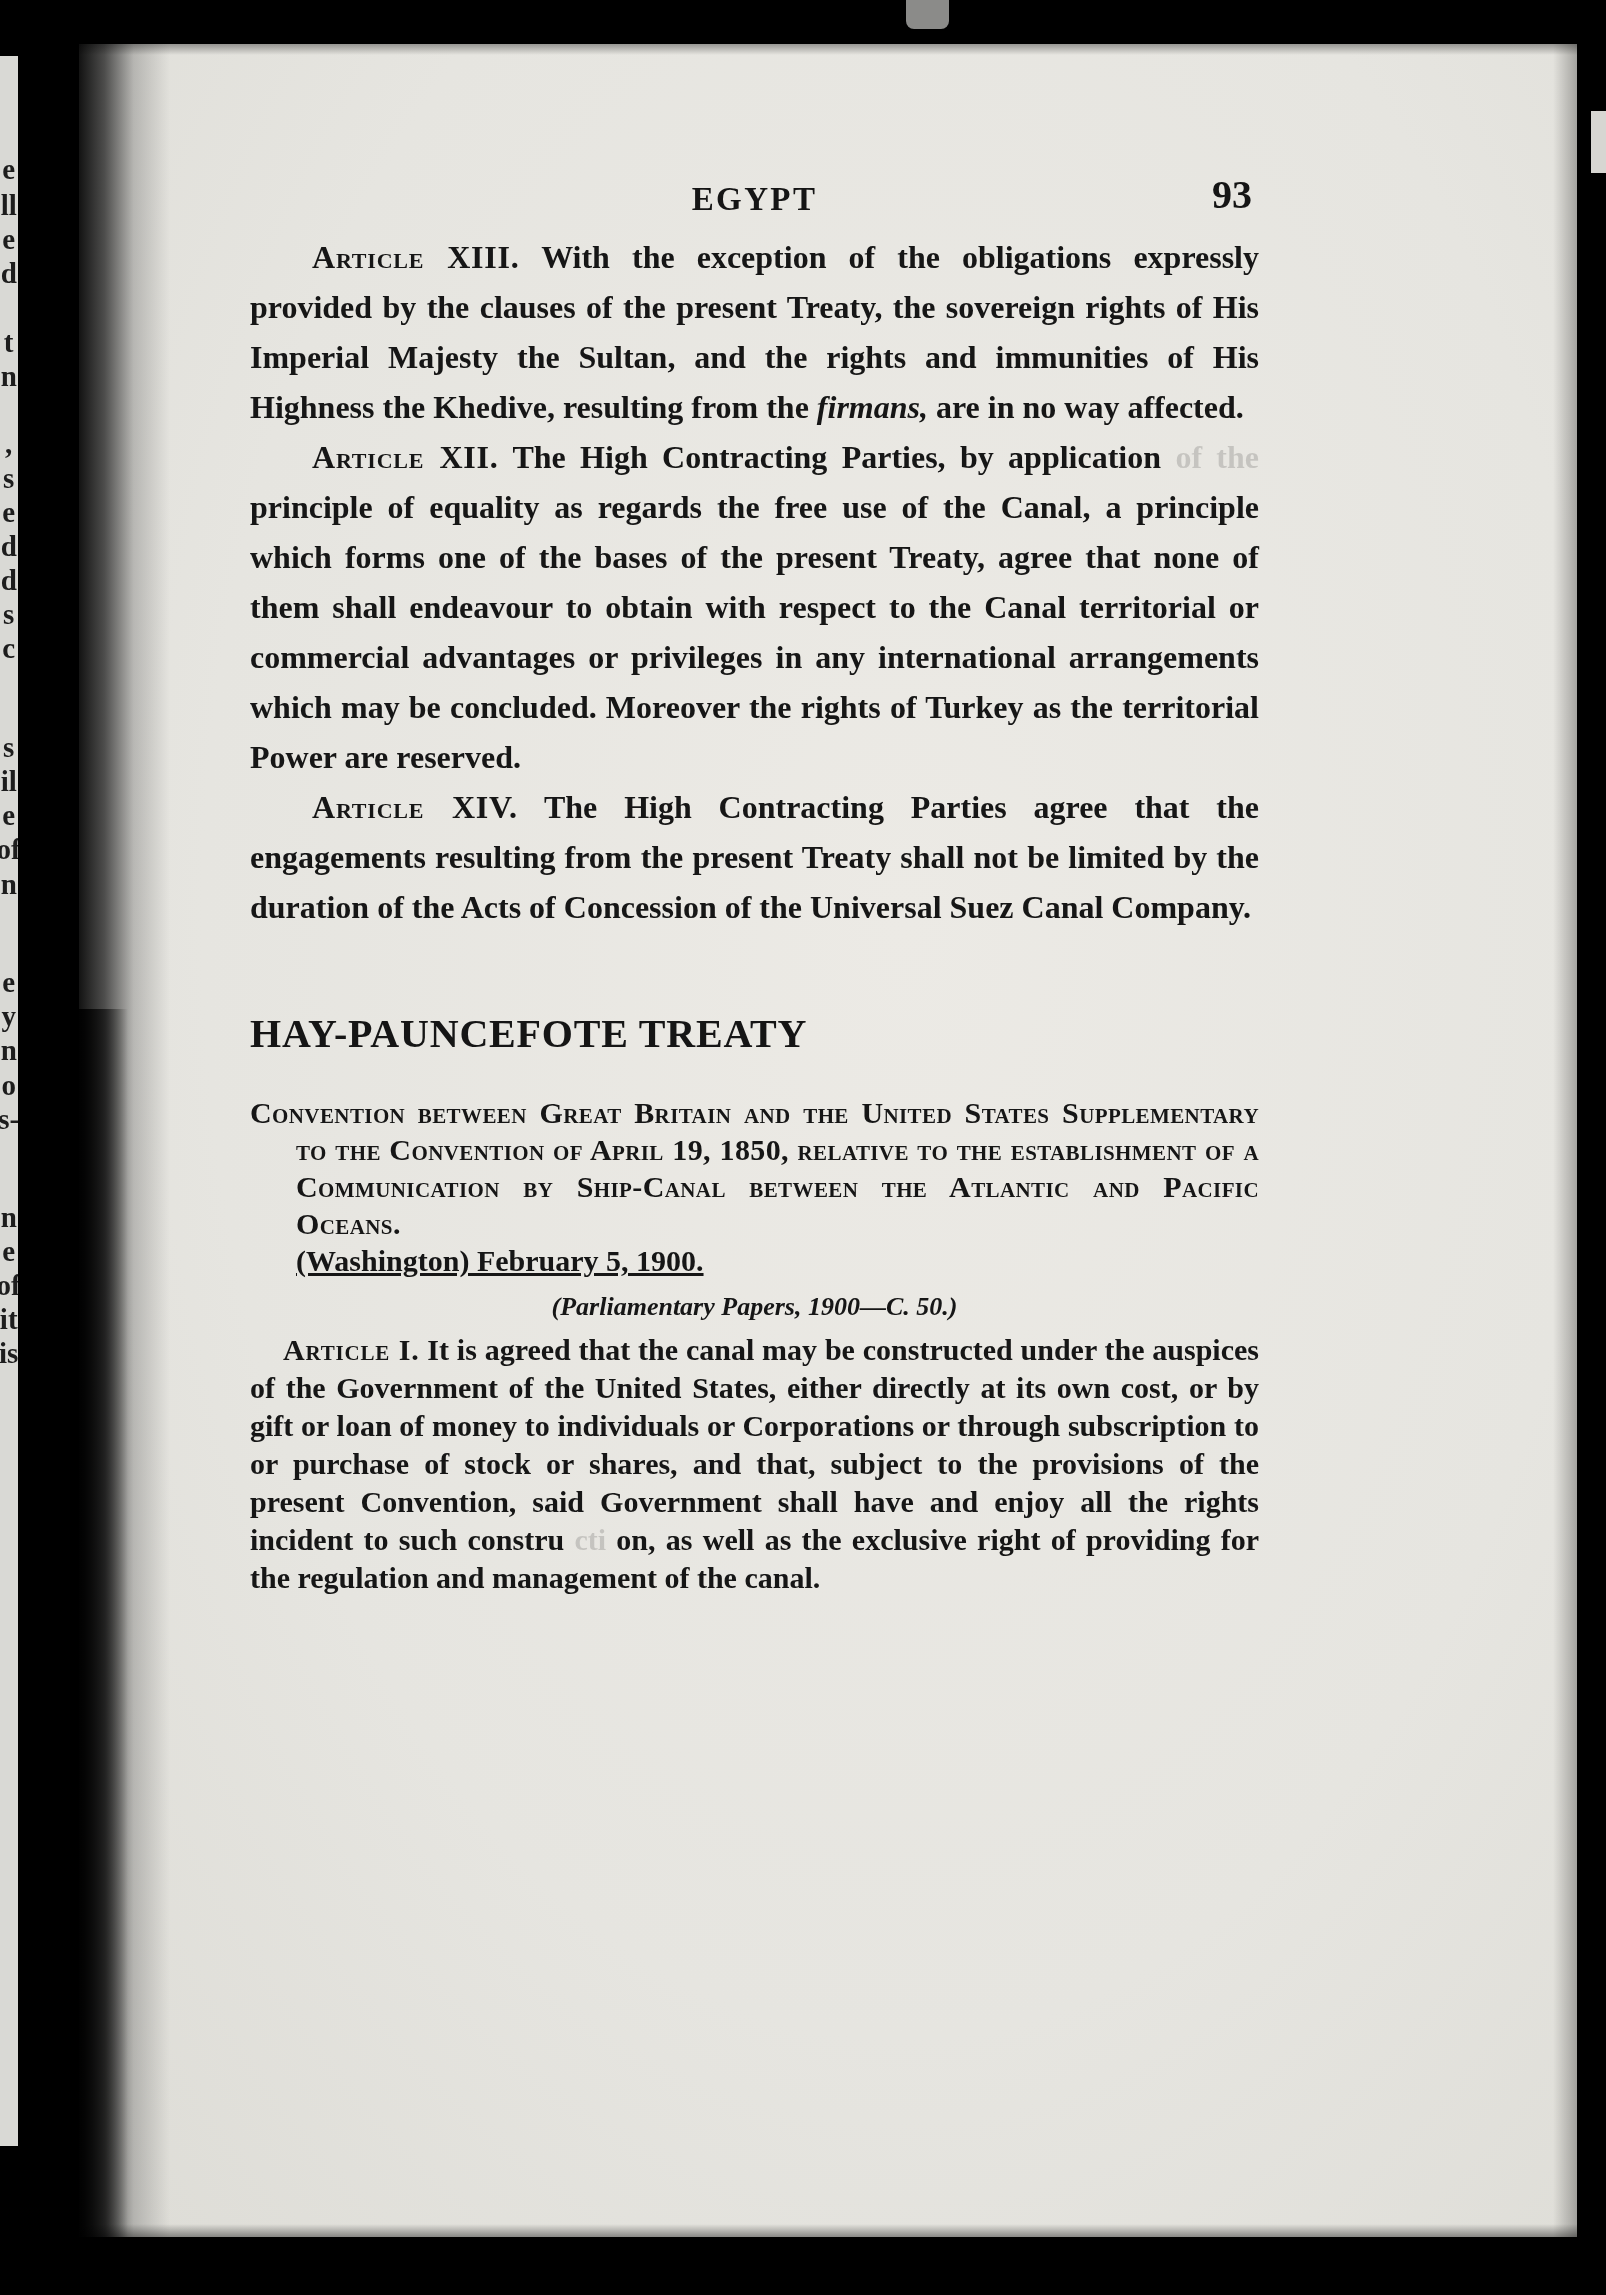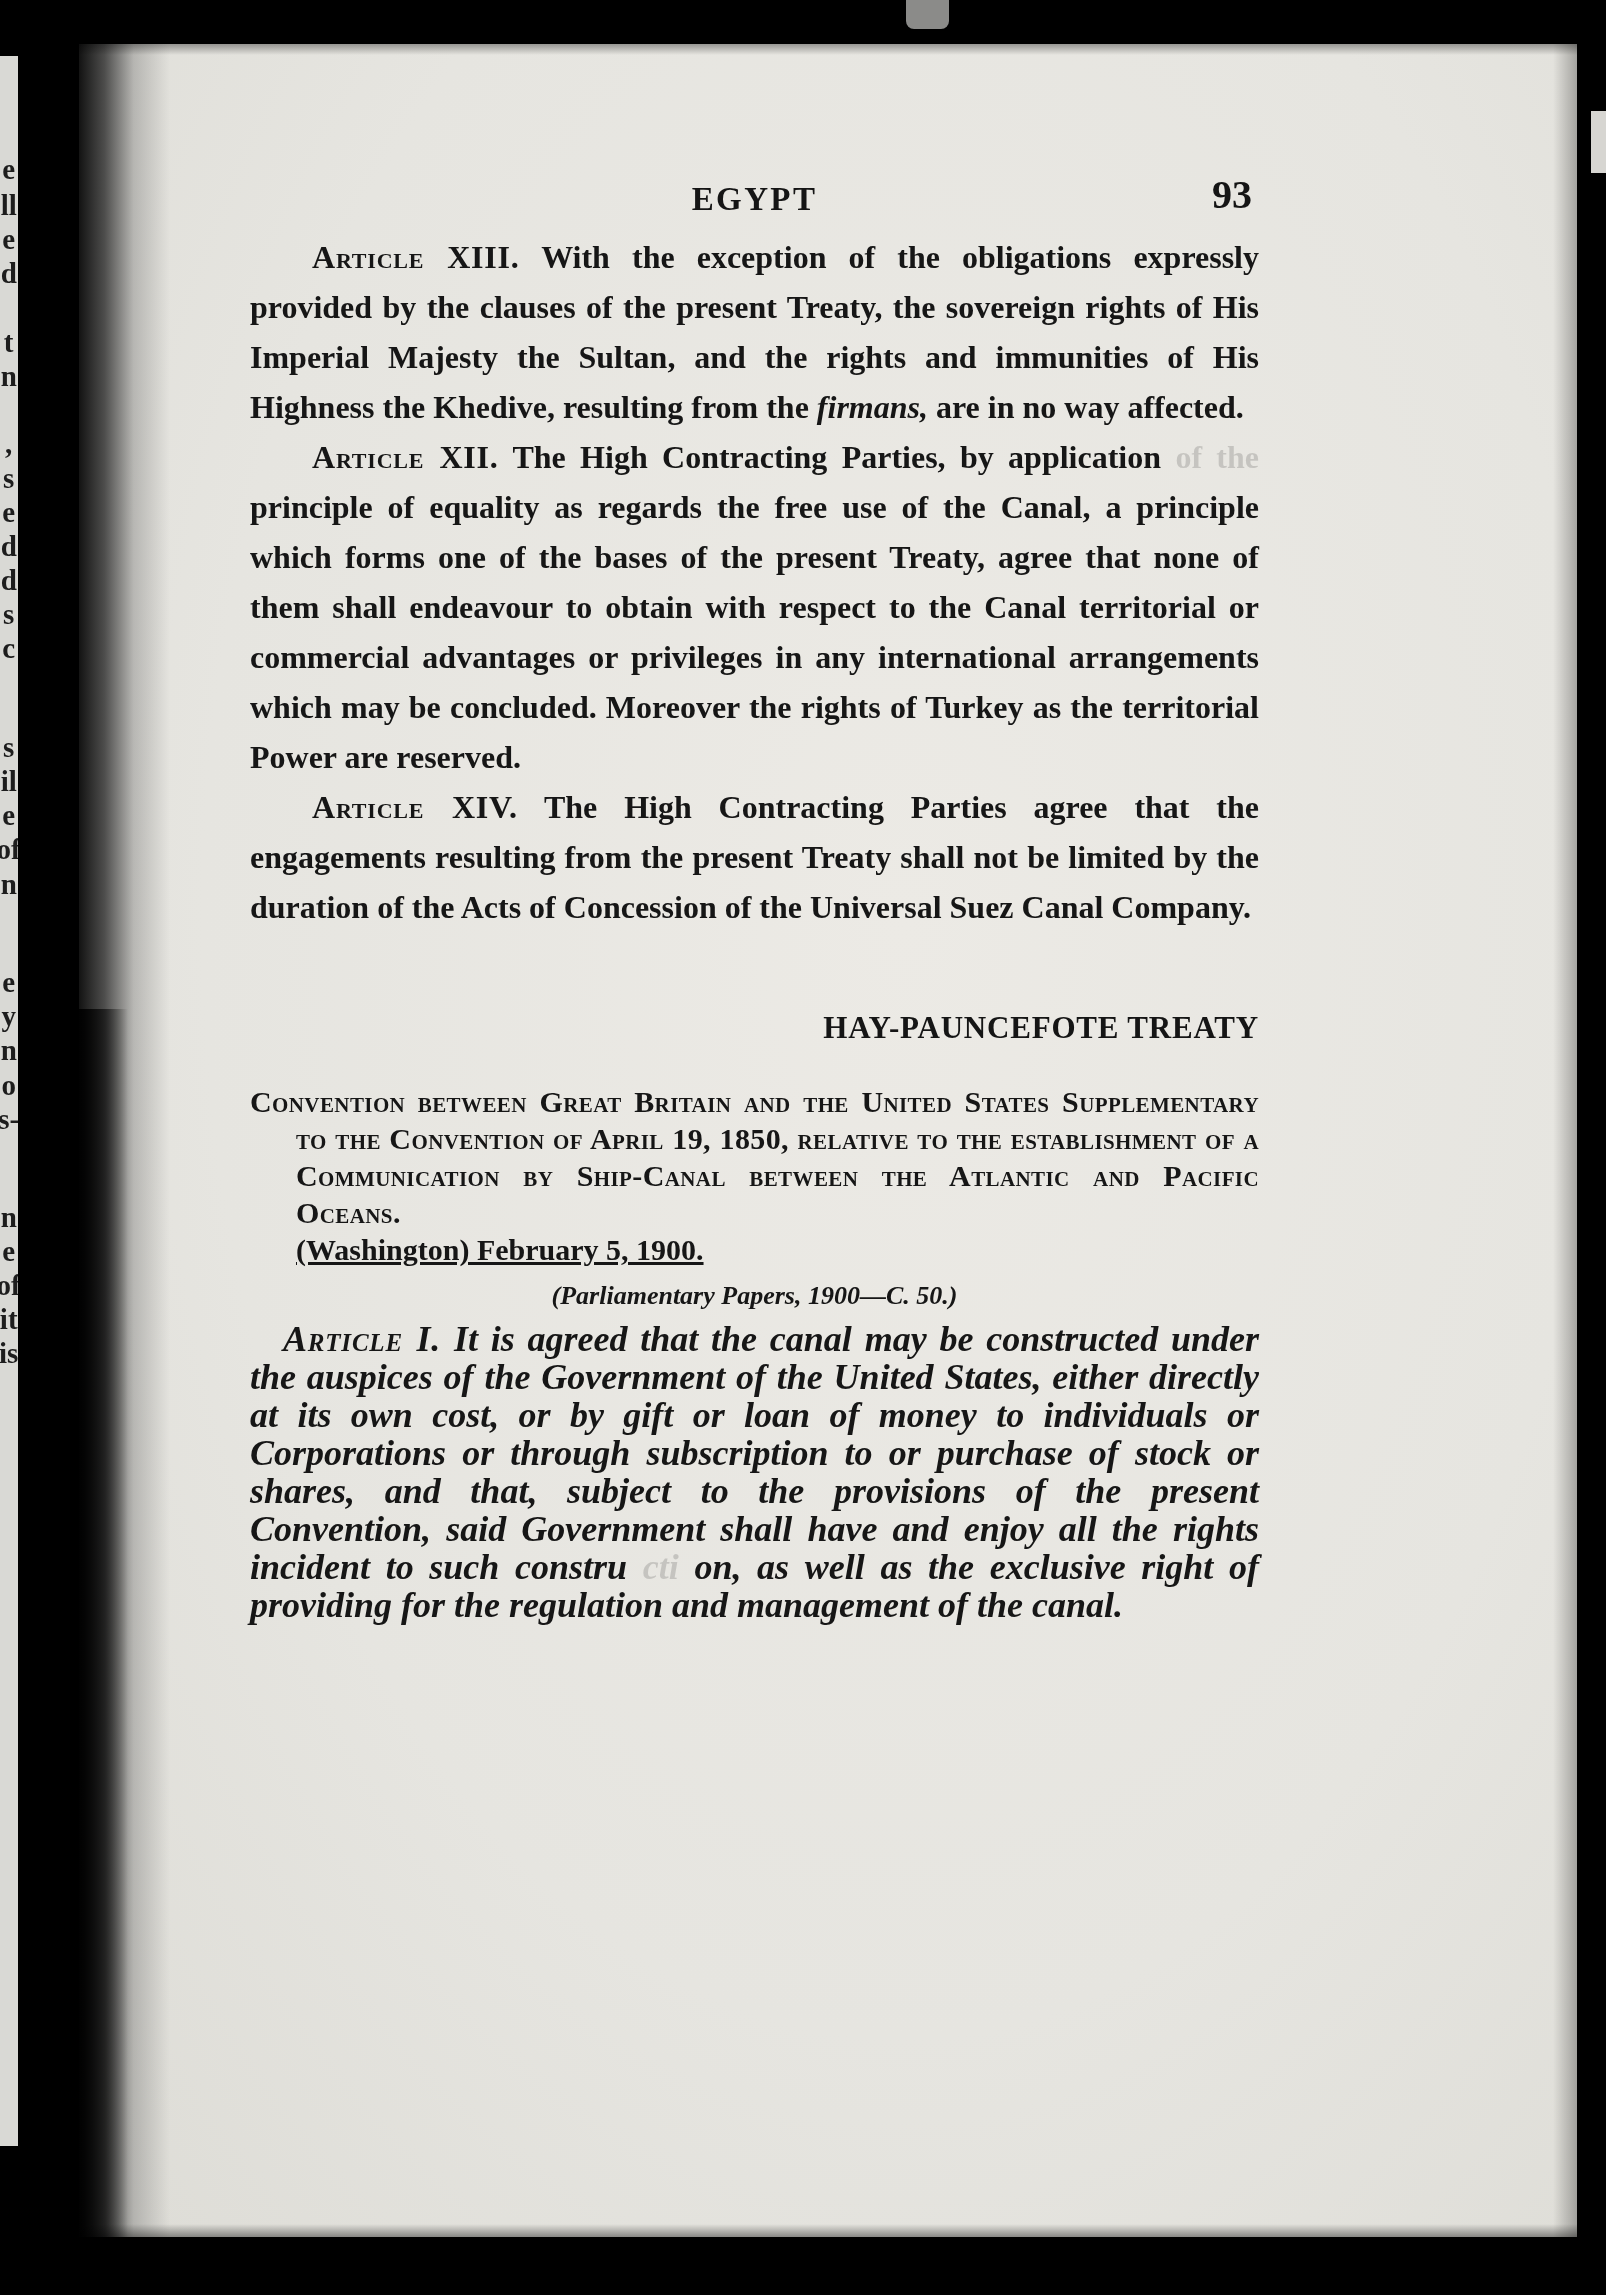--- a/index.html
+++ b/index.html
@@ -128,22 +128,22 @@
   .para-main:first-of-type { margin-top: 14.3px; }
   .article-label {
     font-variant: small-caps;
     letter-spacing: 0.8px;
   }
   .faded { opacity: 0.16; }
   .italic { font-style: italic; }
   .treaty-heading {
     margin: 78px 0 37px 171px;
     width: 1009px;
-    text-align: right;
-    font-size: 31px;
+    text-align: left;
+    font-size: 40px;
     font-weight: 700;
     letter-spacing: 0.8px;
     color: #151515;
   }
   .convention {
     margin: 0 0 0 171px;
     width: 1009px;
     font-size: 30px;
     line-height: 37px;
     font-weight: 700;
@@ -167,27 +167,26 @@
     width: 1009px;
     text-align: center;
     font-size: 26px;
     font-weight: 700;
     font-style: italic;
     color: #161616;
   }
   .para-small {
     margin: 9.5px 0 0 171px;
     width: 1009px;
-    font-size: 36px;
+    font-size: 30px;
     line-height: 38px;
     font-weight: 700;
     color: #161616;
     text-align: justify;
     text-indent: 33px;
-    font-style: italic;
   }
 </style>
 </head>
 <body>
 
 <div class="scan">
 
   <div class="margin-strip">
       <span class="frag" style="top: 99px;">e</span>
       <span class="frag" style="top: 135px;">ll</span>

